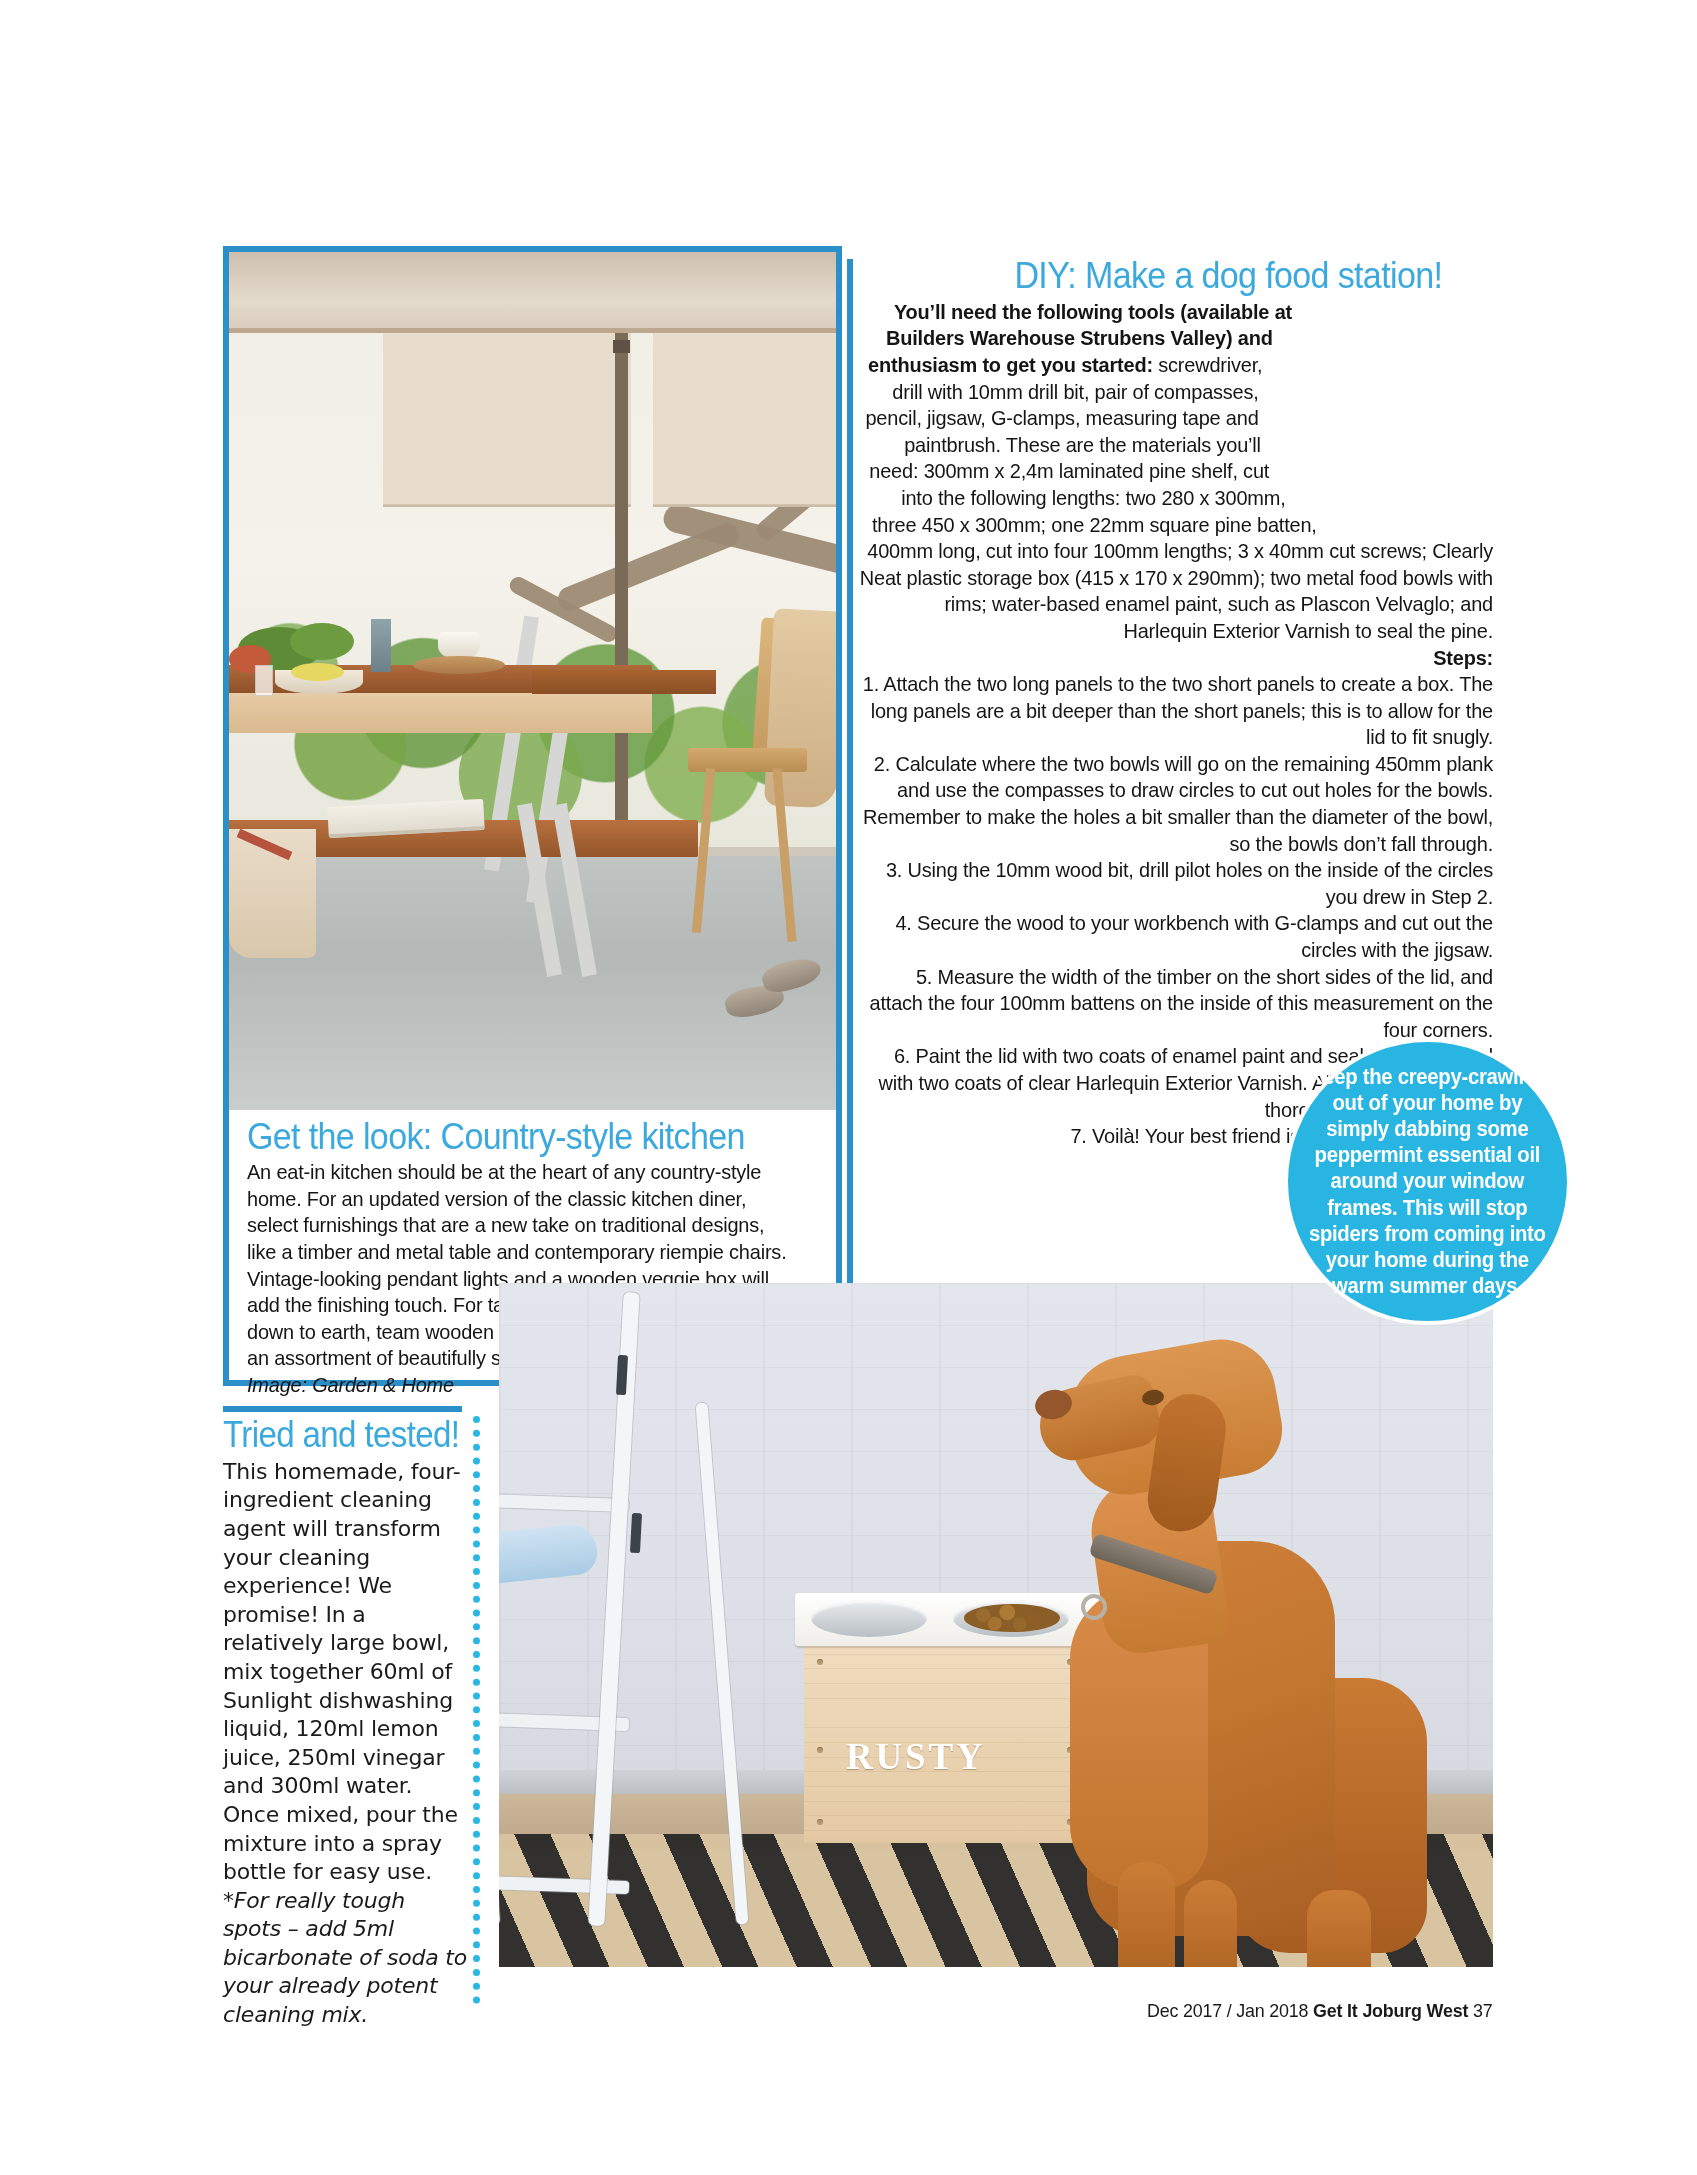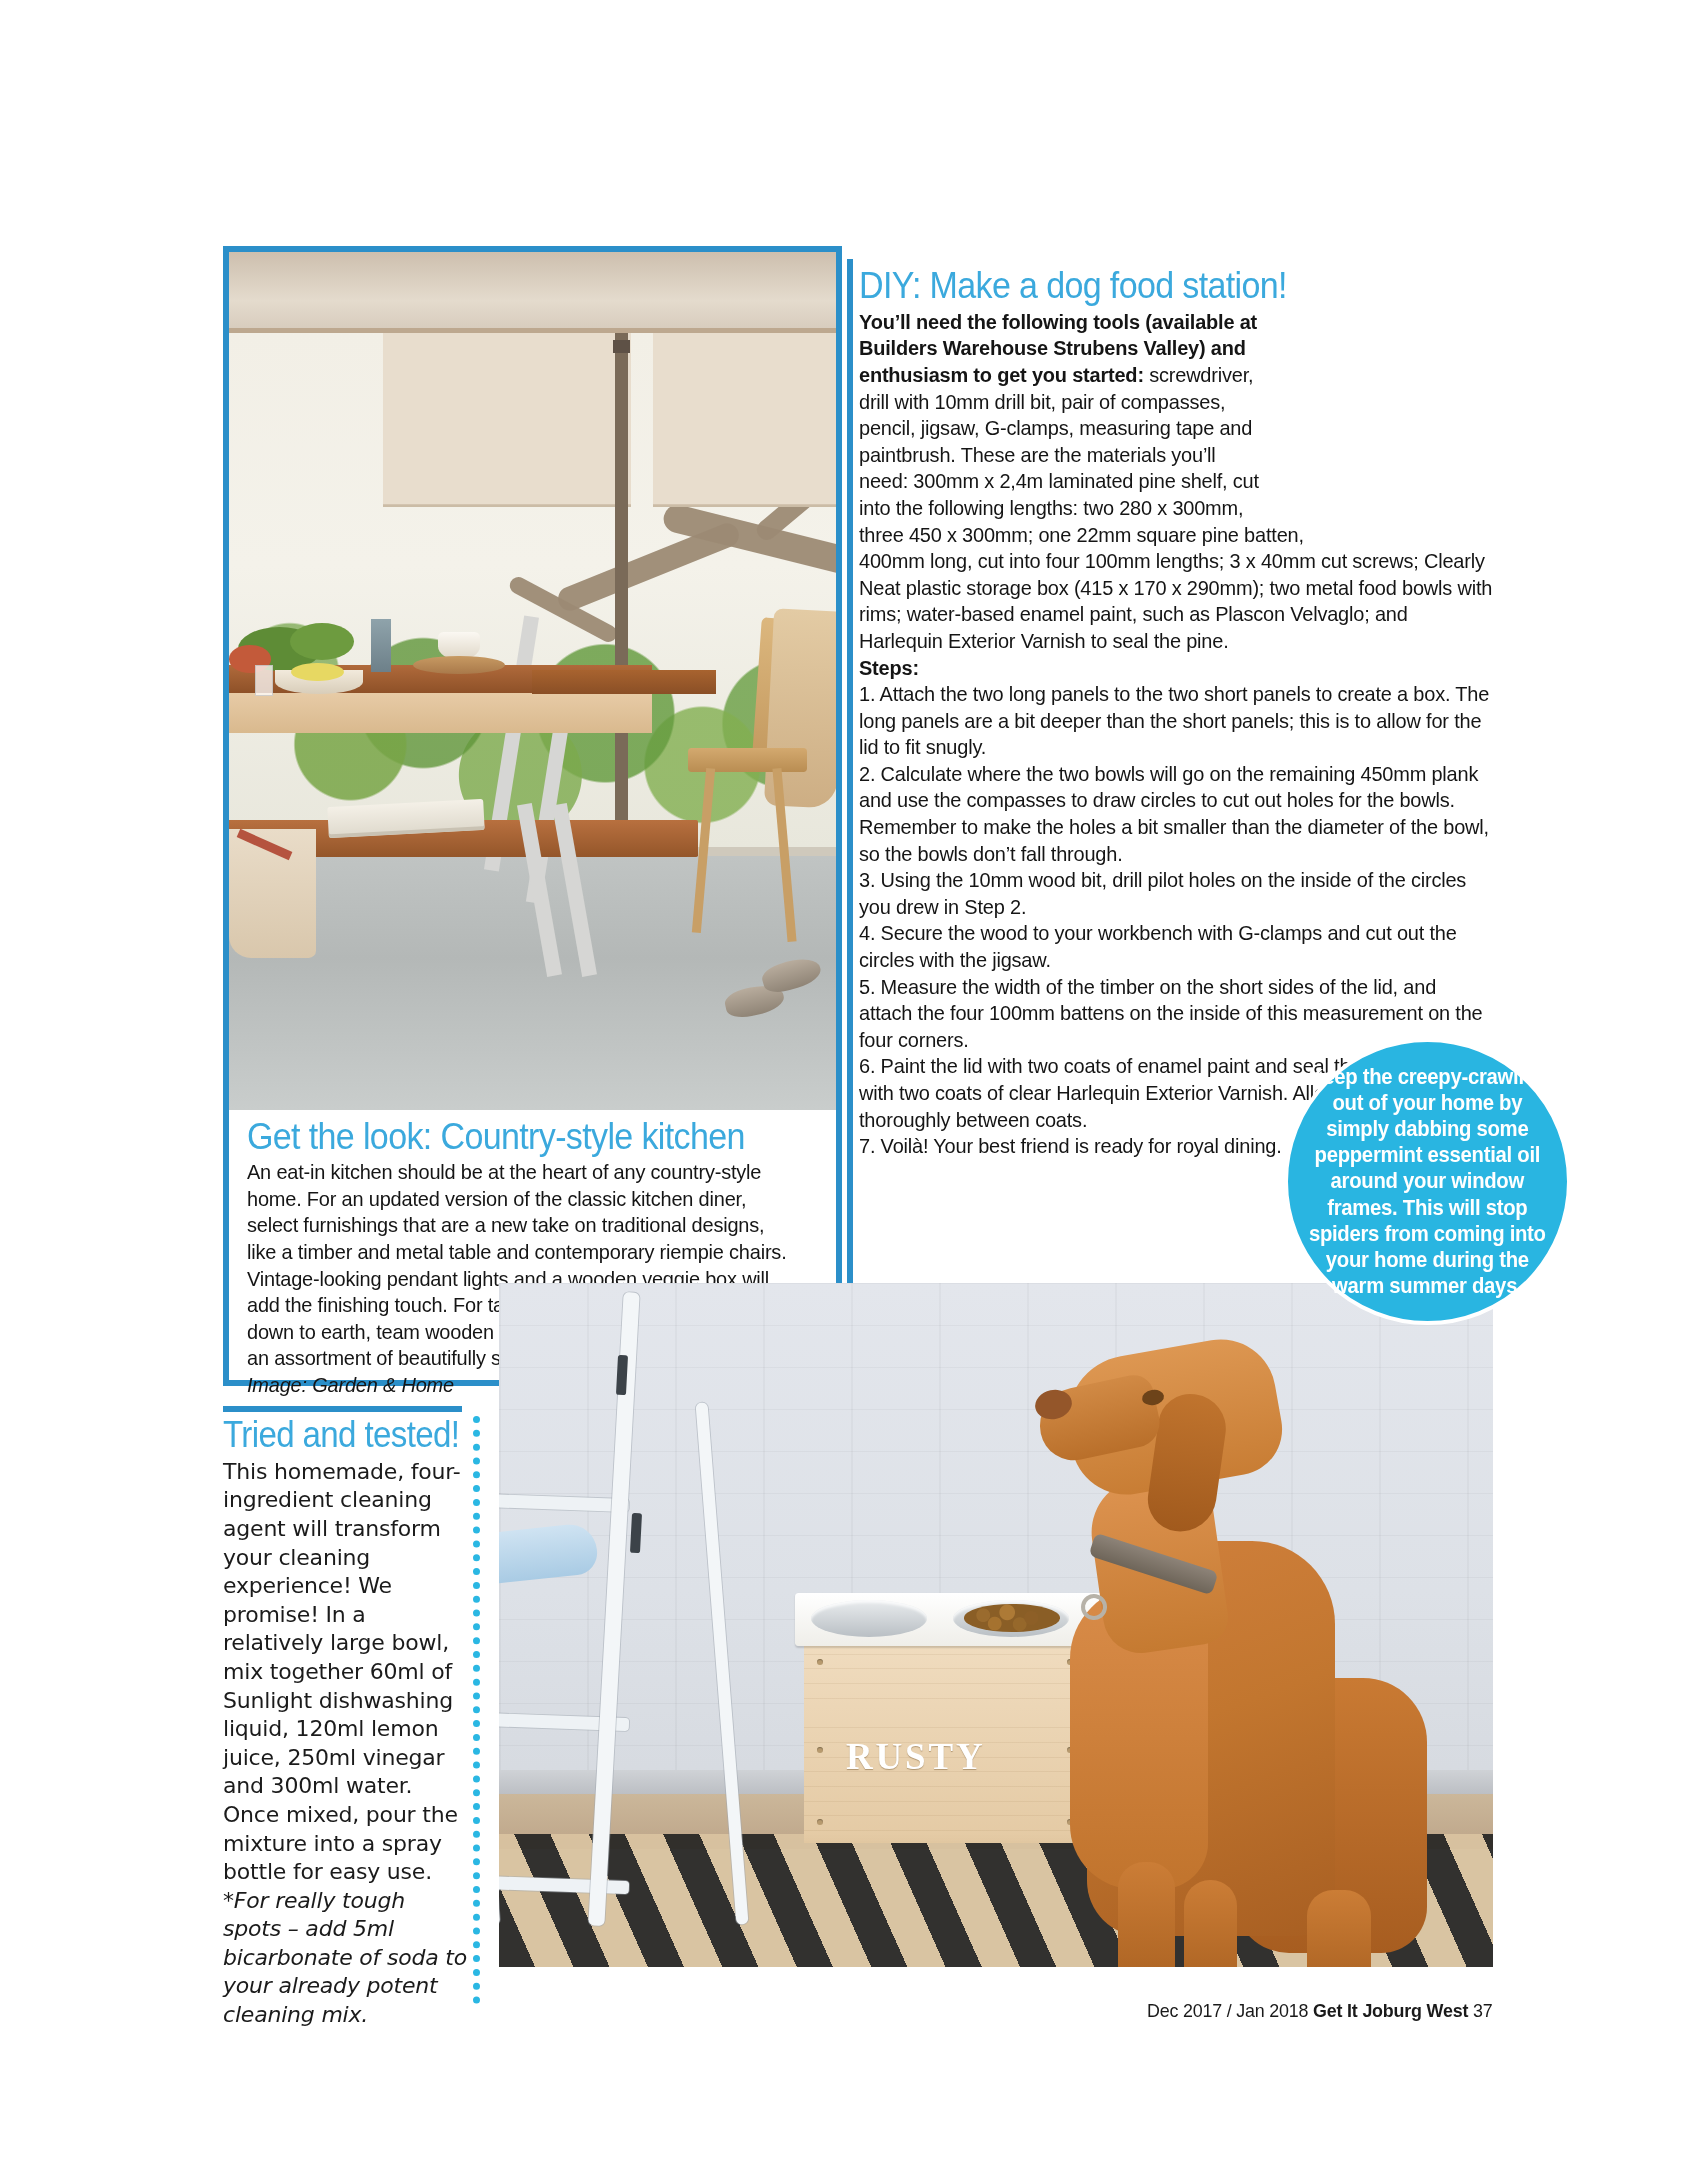--- a/index.html
+++ b/index.html
@@ -238,22 +238,23 @@
     letter-spacing: -0.2px;
     transform: scaleX(0.965);
     transform-origin: left top;
   }
   .getlook p .credit { font-style: italic; }
 
   
   .diy {
     position: absolute;
     left: 859px;
-    top: 265px;
+    top: 255px;
     width: 634px;
+    text-align: right;
   }
   .diy-rule {
     position: absolute;
     left: 847px;
     top: 259px;
     width: 6.4px;
     height: 1047px;
     background: #2b8fc9;
   }
   .diy h2 {

